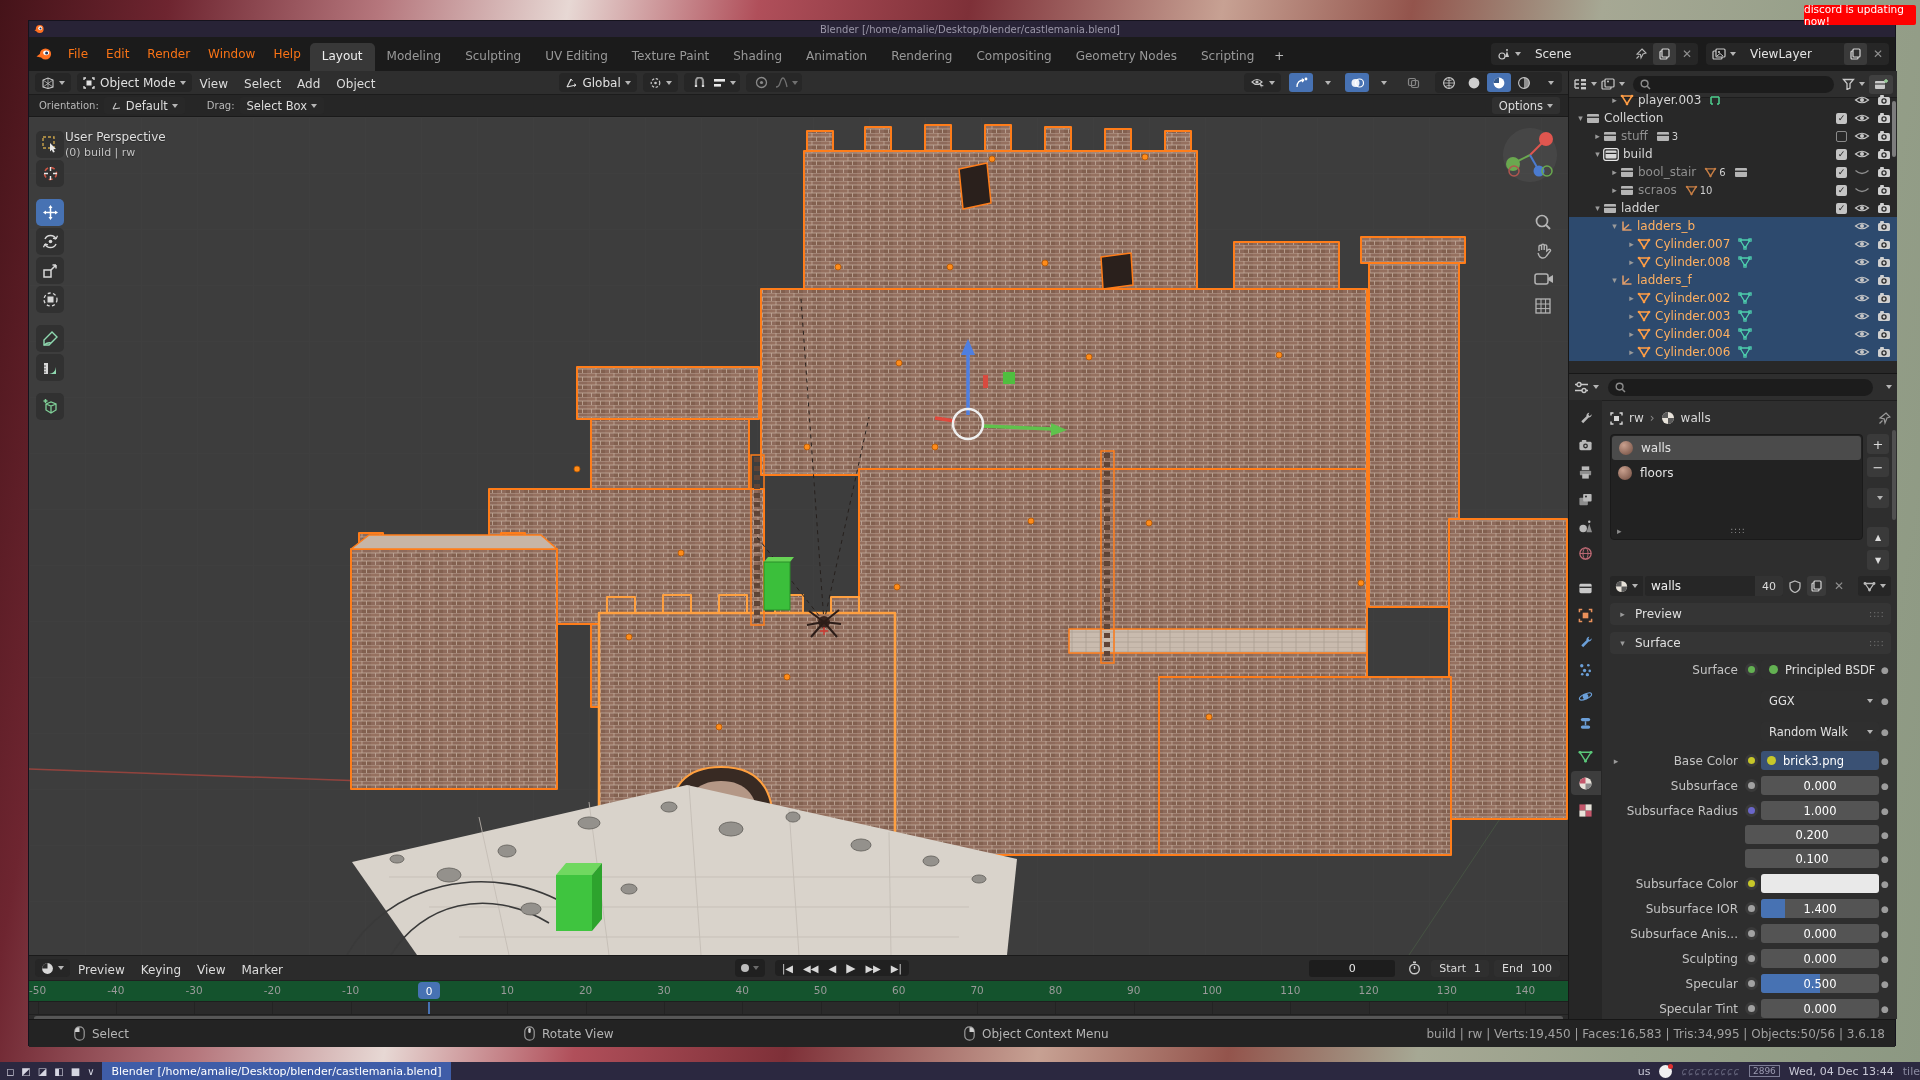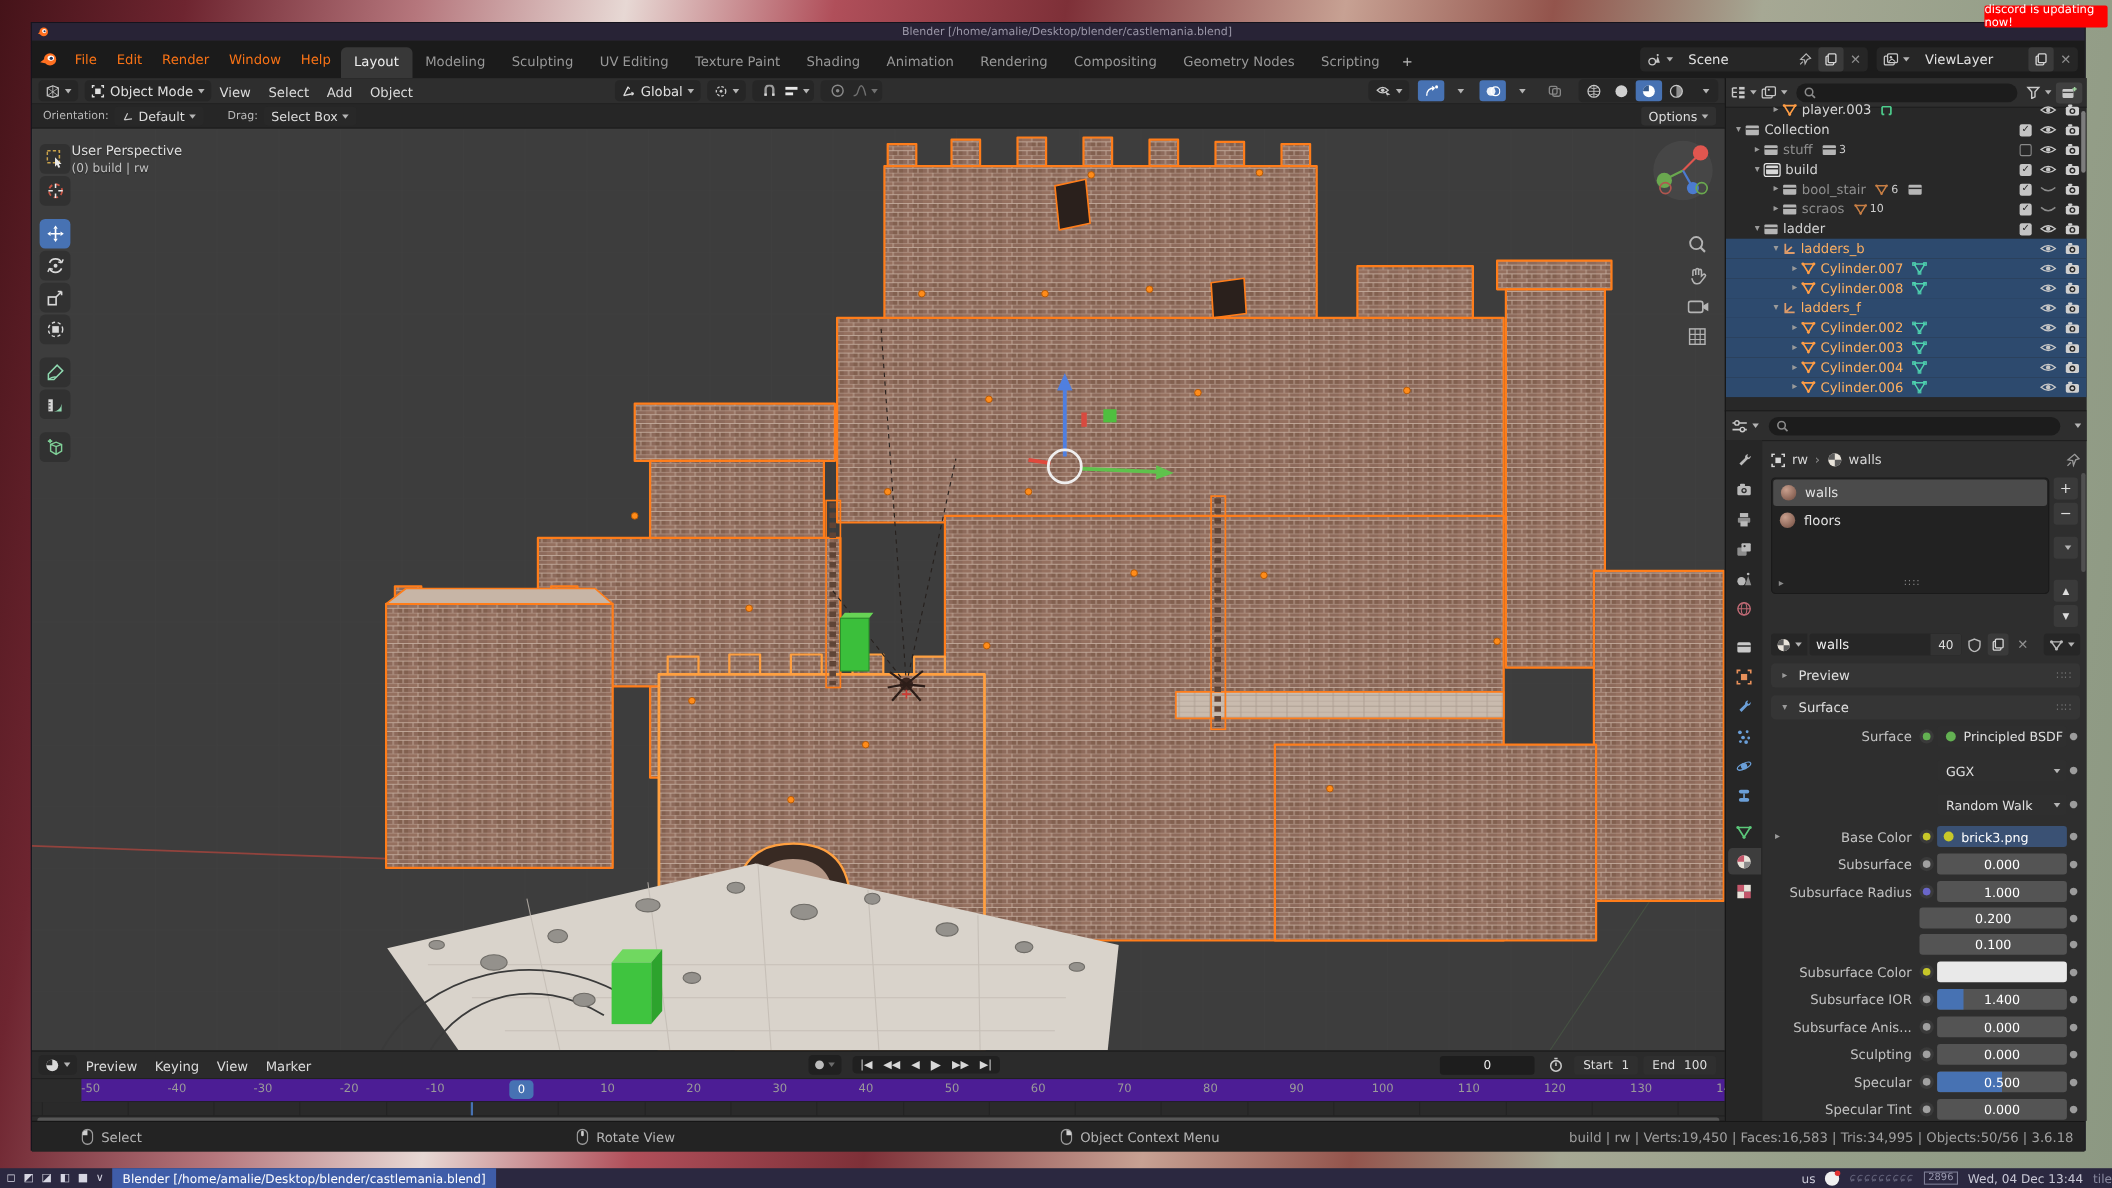--- a/index.html
+++ b/index.html
@@ -46,21 +46,21 @@
   .ovtext .l2{color:#c2c2c2;font-size:11px;}
   .toolcol{position:absolute;left:7px;top:14px;display:flex;flex-direction:column;gap:2px;}
   .toolbtn{width:28px;height:27px;background:#2e2e2ecc;border-radius:5px;display:flex;align-items:center;justify-content:center;}
   .toolbtn.active{background:#4772b3;}
   .toolgap{height:8px;}
   .navgz{position:absolute;right:10px;top:10px;}
   .sideicons{position:absolute;right:14px;top:96px;display:flex;flex-direction:column;gap:11px;opacity:.85;}
   
   .timeline{position:absolute;left:0;top:934px;width:1539px;height:64px;background:#2b2b2b;border-top:1px solid #1a1a1a;box-sizing:border-box;}
   .tlhead{height:24px;display:flex;align-items:center;border-bottom:1px solid #202020;}
-  .tlruler{position:relative;height:20px;background:#4c1d95;border-bottom:1px solid #1e1e1e;margin-left:45px;}
+  .tlruler{position:relative;height:20px;background:#14532d;border-bottom:1px solid #1e1e1e;}
   .tick{position:absolute;top:3px;color:#9a9a9a;font-size:10.5px;transform:translateX(-50%);}
   .playhead{position:absolute;top:1px;width:22px;height:17px;background:#4772b3;border-radius:4px;color:#fff;font-size:10.5px;display:flex;align-items:center;justify-content:center;transform:translateX(-50%);z-index:3;}
   .phline{position:absolute;width:2px;background:#4772b3;z-index:2;}
   .tltracks{position:relative;height:12px;background:#2a2a2a;border-bottom:1px solid #202020;}
   .tline{position:absolute;top:0;bottom:0;width:1px;background:#232323;}
   .tlscroll{position:relative;height:7px;margin:0 3px;}
   .tlthumb{position:absolute;left:2px;right:2px;top:1px;height:5px;background:#565656;border-radius:3px;}
   .tbtn{color:#d8d8d8;font-size:10px;padding:0 5px;display:flex;align-items:center;}
   .framefield{background:#1d1d1d;border-radius:3px;color:#e8e8e8;font-size:11px;height:17px;display:flex;align-items:center;justify-content:center;width:86px;}
   .sepill{background:#2f2f2f;border-radius:3px;height:17px;display:flex;align-items:center;color:#ddd;font-size:11px;padding:0 8px;gap:8px;margin-left:5px;}

